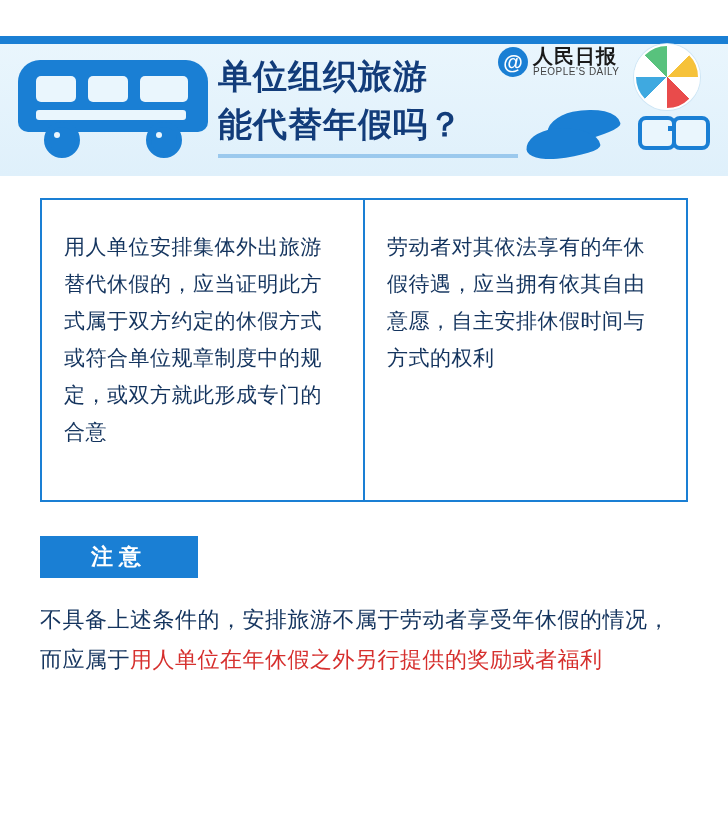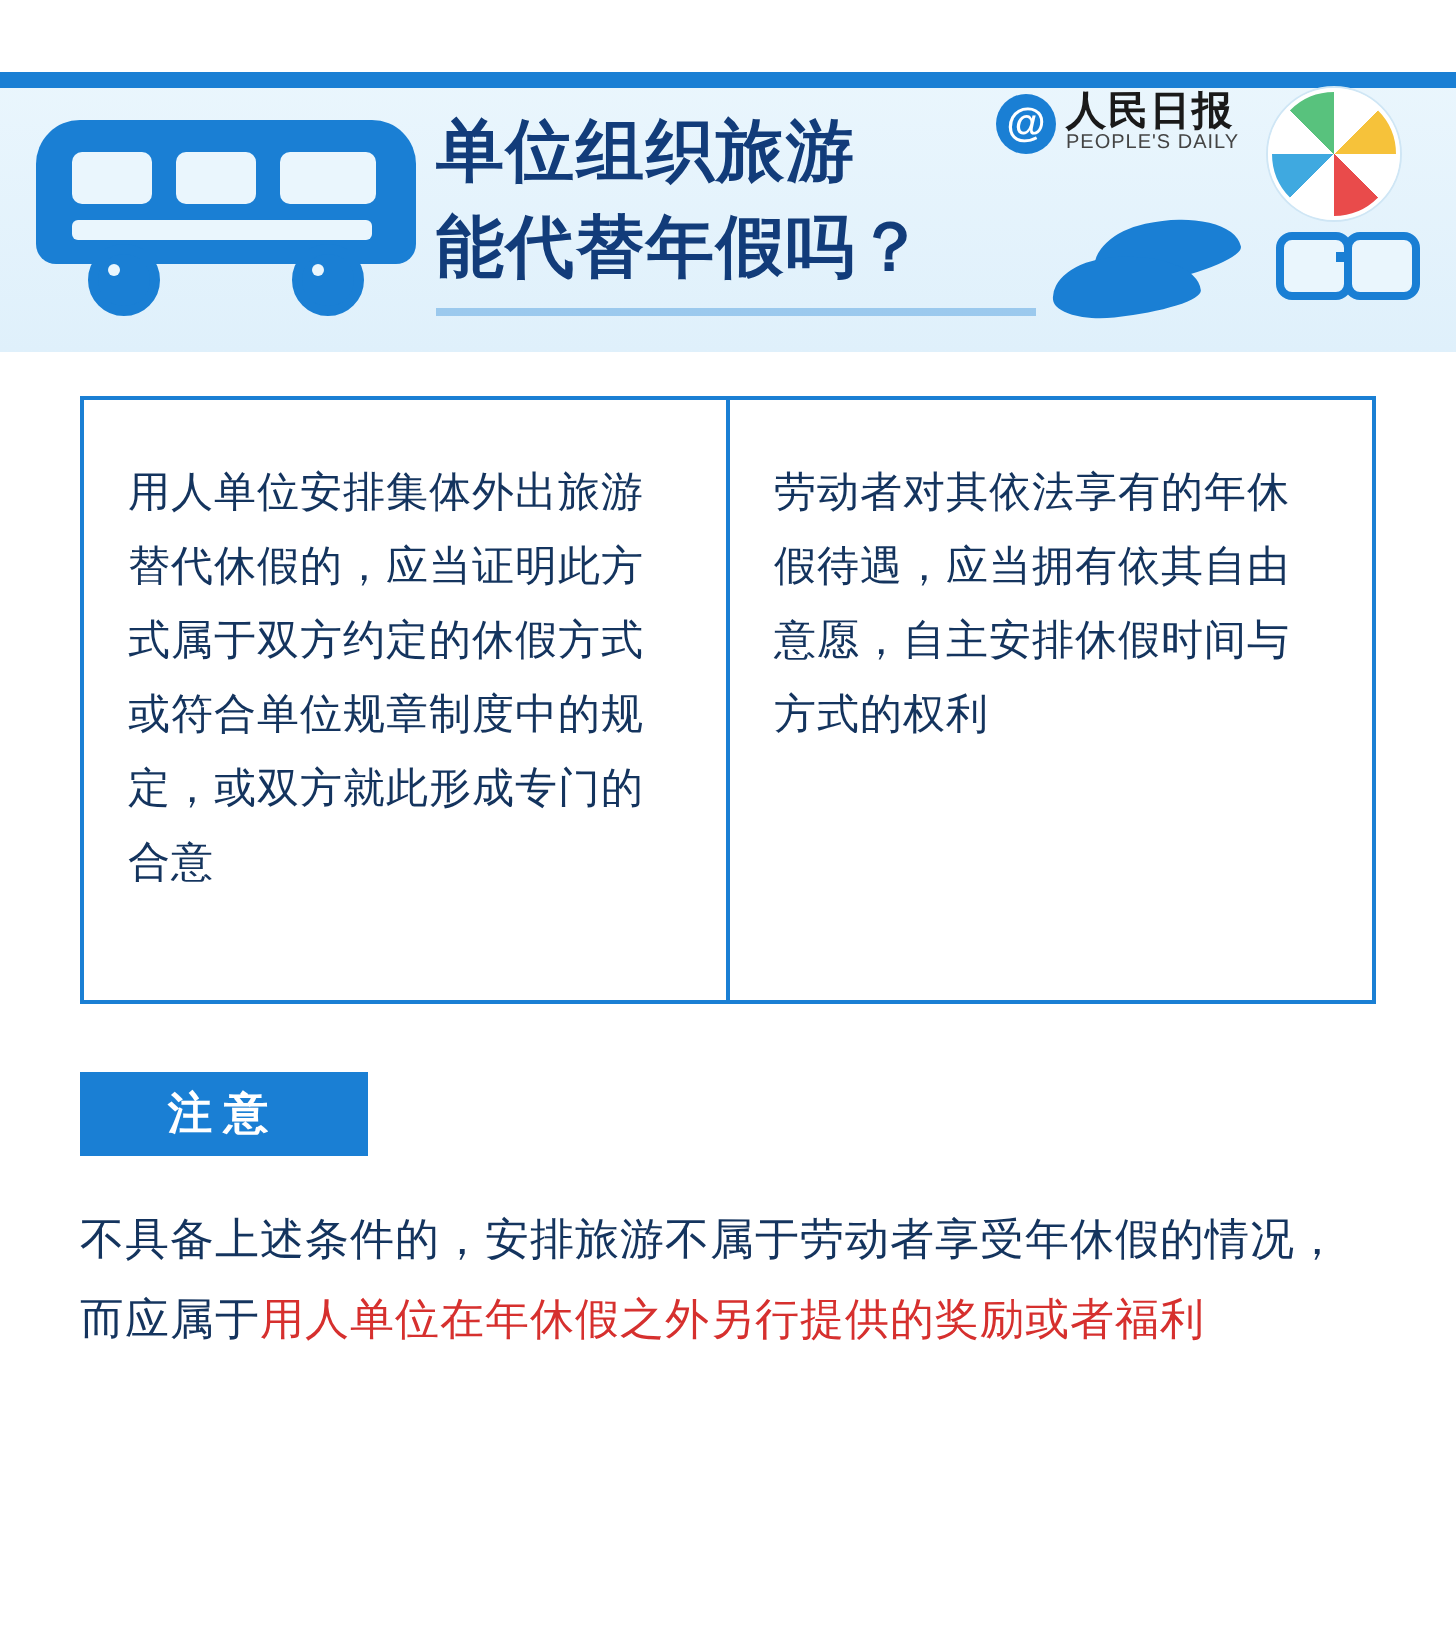--- a/index.html
+++ b/index.html
@@ -247,21 +247,21 @@
   }
   .box-text {
     font-size: 21px;
     line-height: 37px;
     color: #14345e;
     letter-spacing: .5px;
   }
 
   .note-tag {
     margin-top: 34px;
-    width: 144px;
+    width: 158px;
     height: 42px;
     background: #1a7fd4;
     color: #ffffff;
     font-size: 22px;
     font-weight: bold;
     letter-spacing: 6px;
     display: flex;
     align-items: center;
     justify-content: center;
   }

